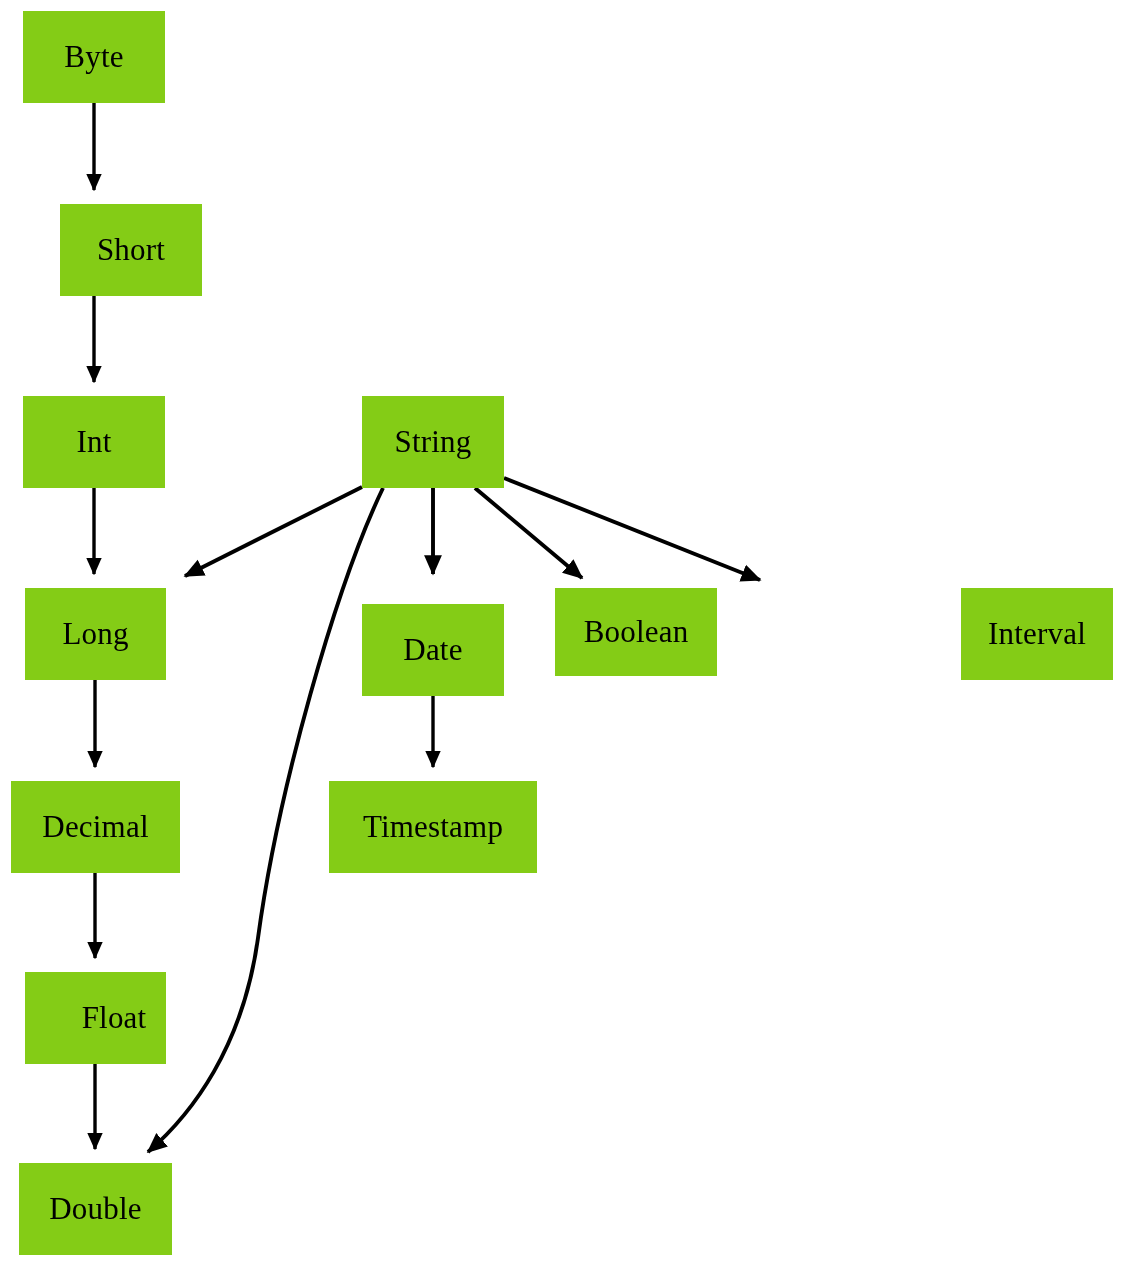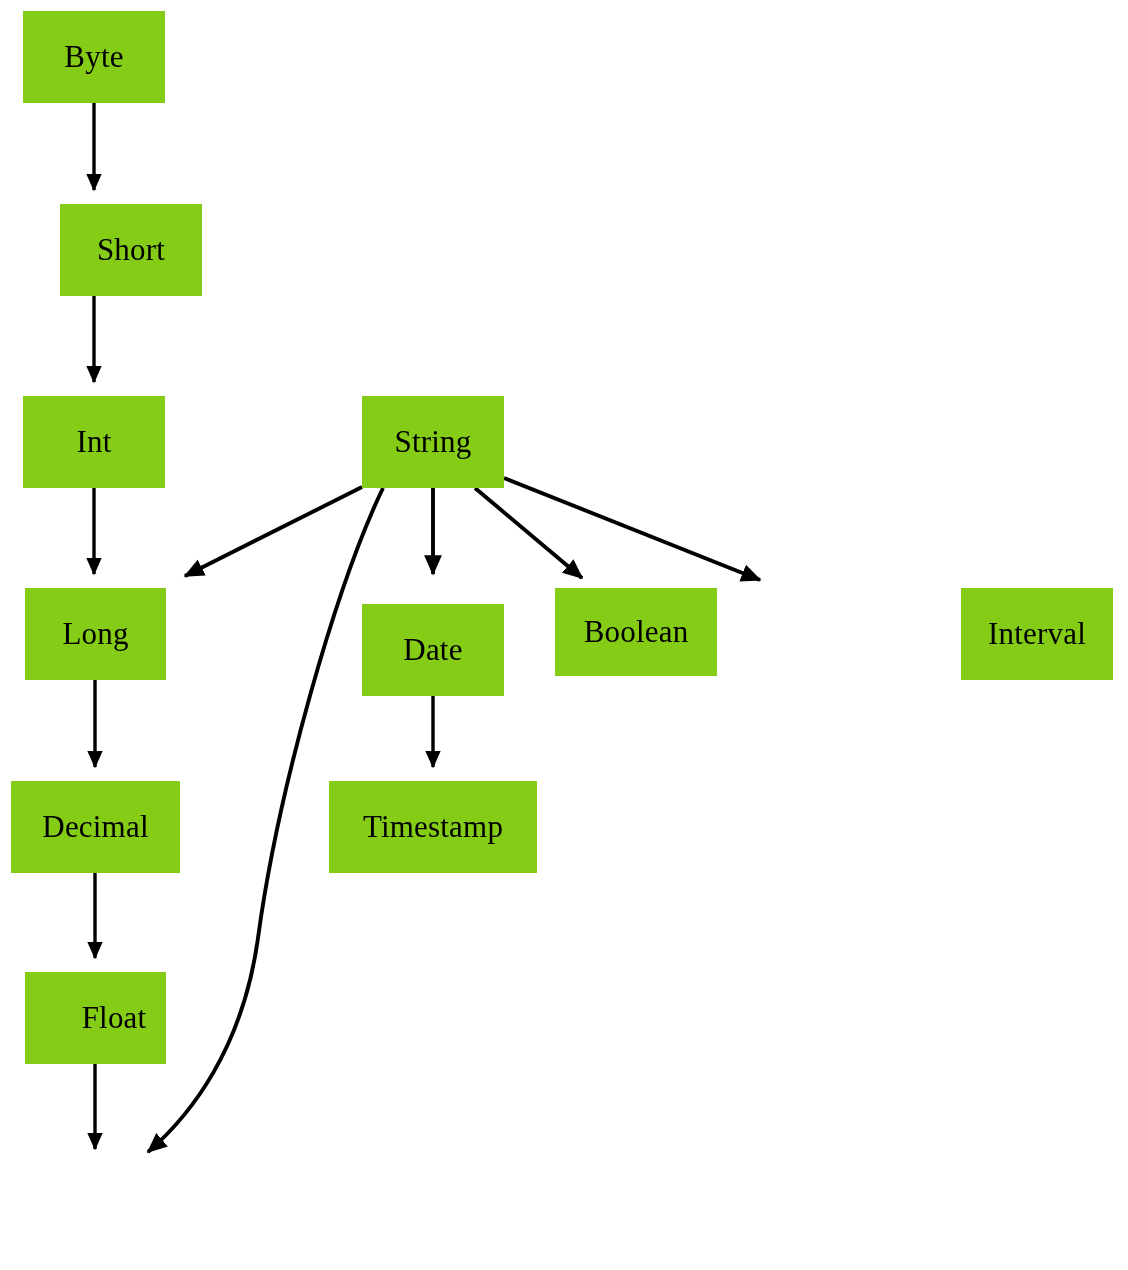--- a/index.html
+++ b/index.html
@@ -107,14 +107,17 @@
   </div>
   <div class="node" style="left:11px;top:781px;width:169px;height:92px;justify-content:center;">
     <span class="node-label">Decimal</span>
   </div>
   <div class="node" style="left:329px;top:781px;width:208px;height:92px;">
     <span class="node-label">Timestamp</span>
   </div>
   <div class="node" style="left:25px;top:972px;width:141px;height:92px;padding-left:37px;">
     <span class="node-label">Float</span>
   </div>
+  <div class="node" style="left:19px;top:1163px;width:153px;height:92px;">
+    <span class="node-label">Double</span>
+  </div>
 
 </div>
 
 </body></html>

